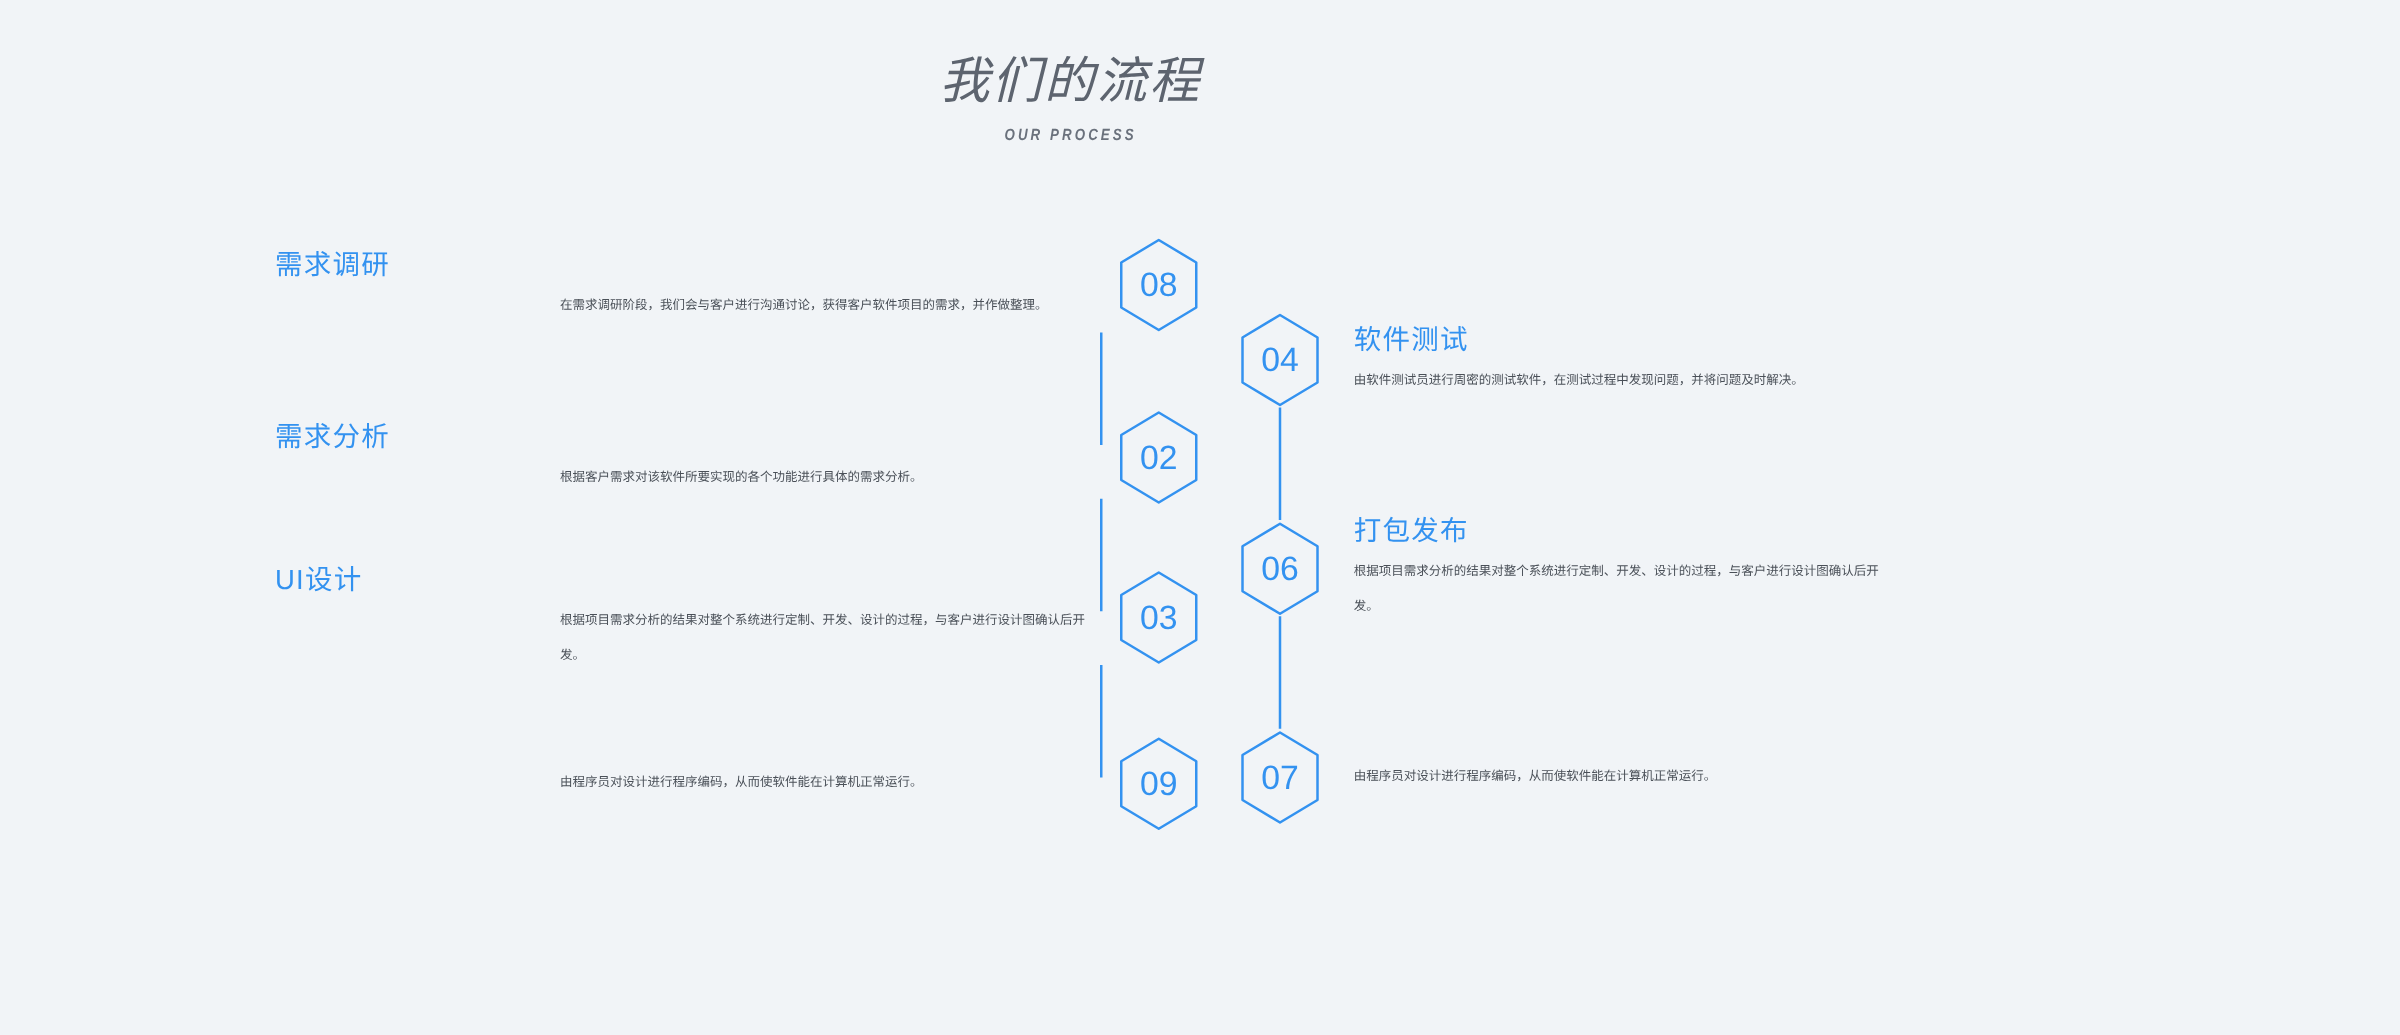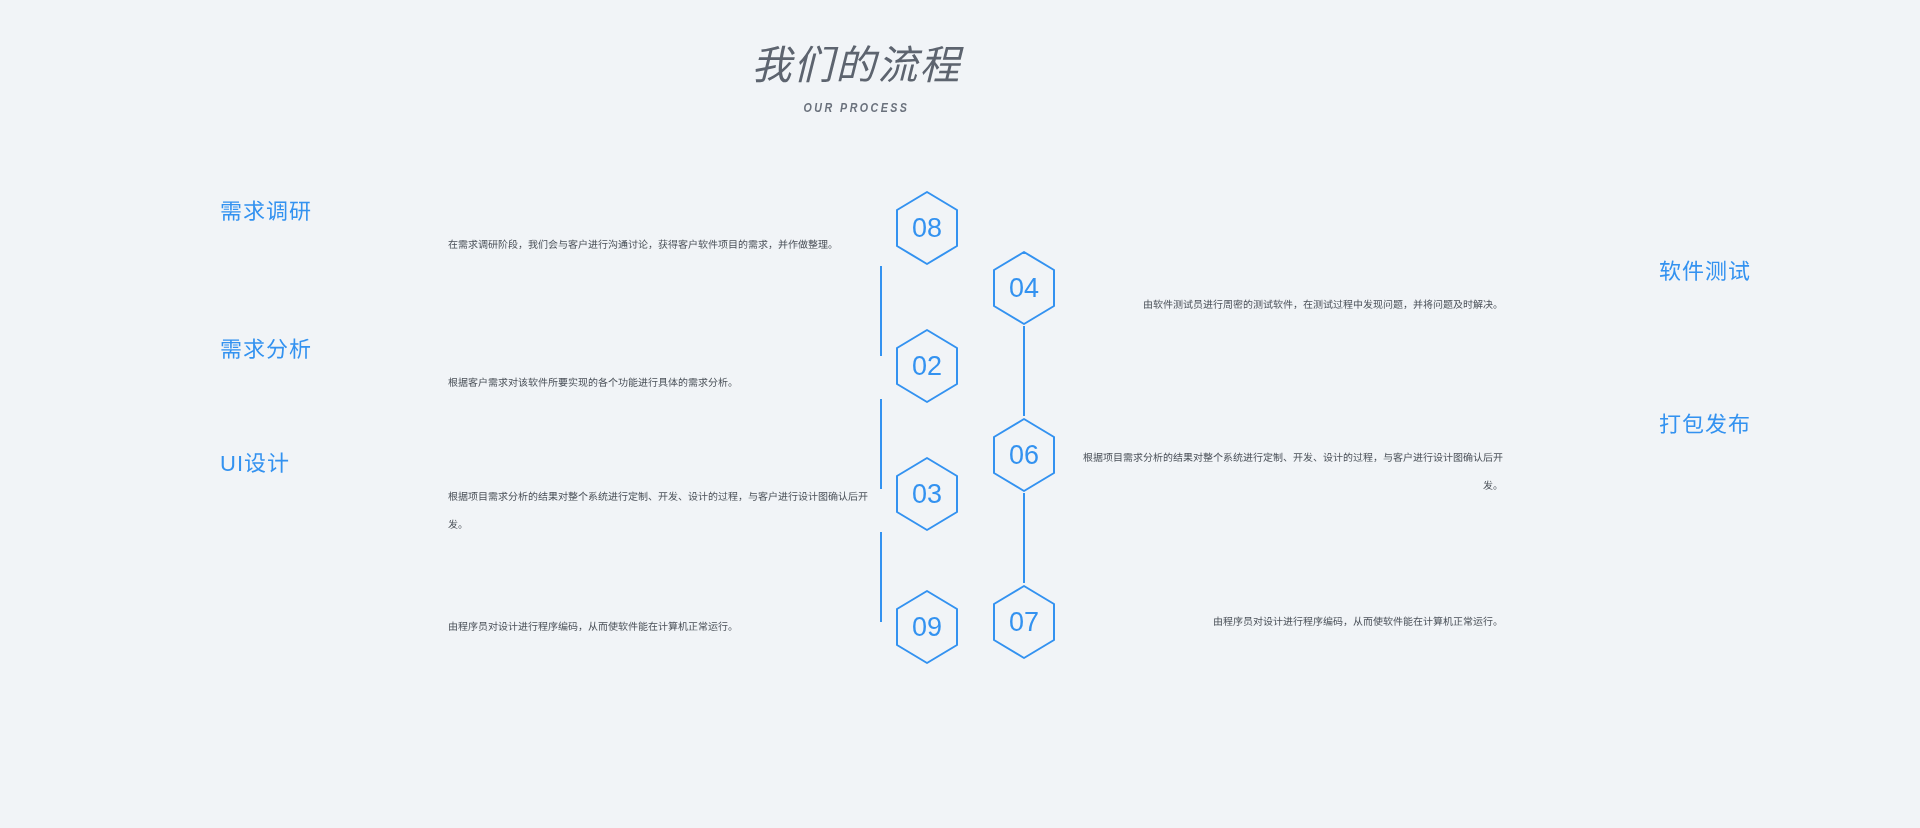--- a/index.html
+++ b/index.html
@@ -112,21 +112,21 @@
     font-weight: 400;
     letter-spacing: 0px;
     font-family: "Liberation Sans", "DejaVu Sans", sans-serif;
   }
 
   
   .step-text {
     flex: 1 1 auto;
   }
   .step-left .step-text  { text-align: left; padding-right: 26px; }
-  .step-right .step-text { text-align: right;  padding-left: 26px; }
+  .step-right .step-text { text-align: left;  padding-left: 26px; }
 
   .step-heading {
     font-size: 22px;
     line-height: 30px;
     color: #3392f0;
     font-weight: 400;
     margin-bottom: 4px;
     letter-spacing: 1px;
     font-family: "Liberation Sans", "DejaVu Sans", sans-serif;
   }

